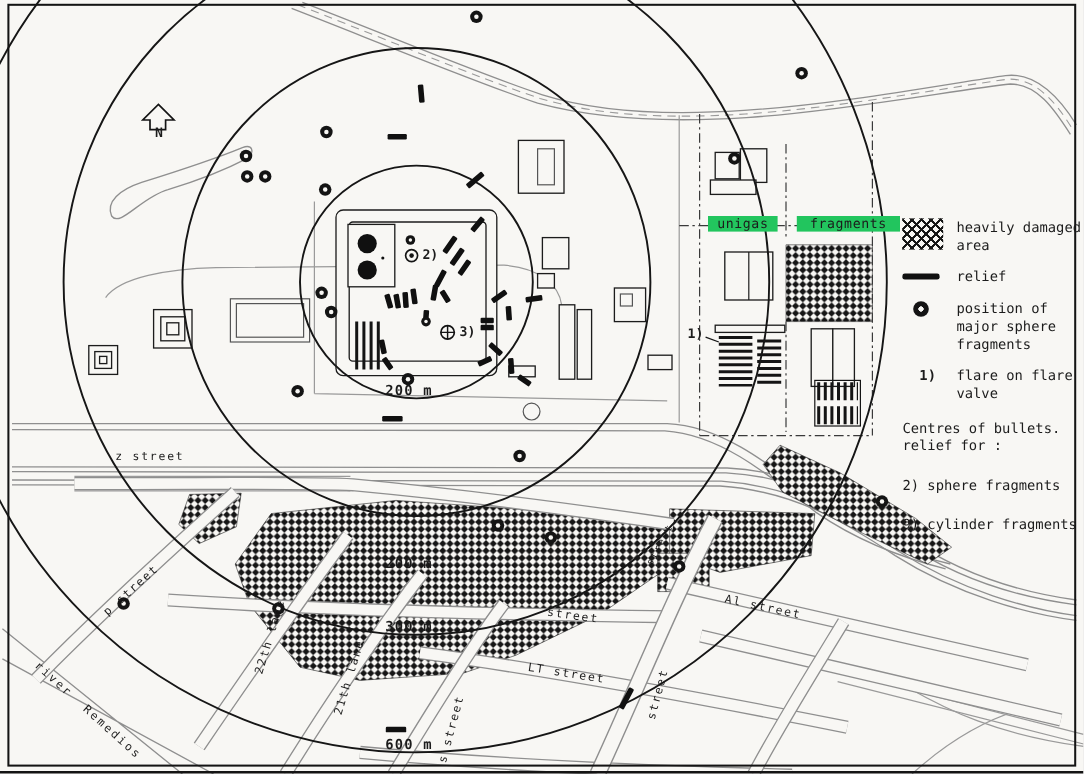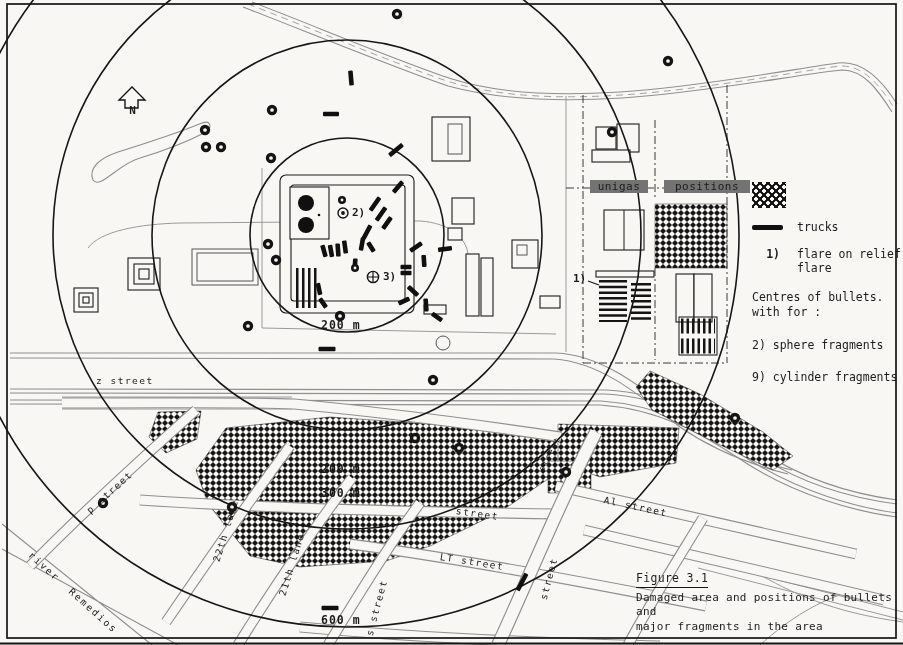--- a/index.html
+++ b/index.html
@@ -16,21 +16,21 @@
   .bld{fill:#f8f7f4;stroke:#1c1c1c;stroke-width:1.1;}
   .bldg{fill:none;stroke:#555;stroke-width:1;}
   .stripeV{stroke:#141414;fill:none;}
   .st-e{fill:none;stroke:#8f8f8f;stroke-width:11;stroke-linecap:butt;}
   .st-f{fill:none;stroke:#f8f7f4;stroke-width:8.8;stroke-linecap:butt;}
   .st-e.w{stroke-width:14;} .st-f.w{stroke-width:11.6;}
   .lbl{position:absolute;white-space:nowrap;font-size:9.5px;letter-spacing:1.5px;color:#1b1b1b;}
   .ring-lbl{font-size:11.5px;font-weight:bold;letter-spacing:1px;}
   .ann{position:absolute;font-size:11px;font-weight:bold;white-space:nowrap;}
   .area-lbl{position:absolute;font-size:11px;letter-spacing:0.5px;text-align:center;
-            background:#737373;padding:0 2px;white-space:nowrap;}
+            background:#22c55e;padding:0 2px;white-space:nowrap;}
   .rot{transform-origin:left center;}
   #trucks-box{position:absolute;left:667px;top:213px;width:47px;height:48px;background:#f8f7f4;
               border:1px solid #2a2a2a;font-size:10.5px;line-height:1.25;white-space:pre-line;
               padding:2px 0 0 4px;}
   #north{position:absolute;left:124px;top:104px;width:17px;text-align:center;
          font-size:11px;font-weight:bold;}
   #legend{position:absolute;left:752px;top:182px;width:152px;font-size:11.5px;line-height:1.28;}
   .leg-row{display:flex;gap:11px;margin-bottom:12px;align-items:flex-start;}
   .leg-sym{flex:0 0 34px;}
   #leg-swatch{width:34px;height:26px;background-color:#f8f7f4;
@@ -326,21 +326,21 @@
         </g>
       </g>
 
   <rect x="7" y="4" width="889" height="634" fill="none" stroke="#141414" stroke-width="1.7"></rect>
   <line x1="0" y1="643.5" x2="903" y2="643.5" stroke="#141414" stroke-width="2"></line>
 </svg>
 
 <div id="north">N</div>
 
 <div class="area-lbl" style="left:590px;top:180px;width:54px;">unigas</div>
-<div class="area-lbl" style="left:664px;top:180px;width:82px;">positions</div>
+<div class="area-lbl" style="left:664px;top:180px;width:82px;">fragments</div>
 
 <div class="ann" style="left:352px;top:206px;">2)</div>
 <div class="ann" style="left:383px;top:270px;">3)</div>
 <div class="ann" style="left:573px;top:272px;">1)</div>
 
 <div class="lbl" style="left:96px;top:375px;">z  street</div>
 <div class="lbl rot" style="left:88px;top:506px;transform:rotate(-42deg);">p street</div>
 <div class="lbl rot" style="left:216px;top:556px;transform:rotate(-73deg);">22th lane</div>
 <div class="lbl rot" style="left:282px;top:590px;transform:rotate(-73deg);">21th lane</div>
 <div class="lbl rot" style="left:369px;top:630px;transform:rotate(-75deg);">s street</div>
@@ -349,42 +349,44 @@
 <div class="lbl rot" style="left:456px;top:505px;transform:rotate(8deg);">street</div>
 <div class="lbl rot" style="left:604px;top:494px;transform:rotate(12deg);">Al street</div>
 <div class="lbl rot" style="left:541px;top:466px;transform:rotate(-62deg);font-size:8px;">street</div>
 <div class="lbl rot" style="left:30px;top:548px;transform:rotate(42deg);letter-spacing:2px;word-spacing:8px;">river Remedios</div>
 
 <div id="legend">
   <div class="leg-row">
     <div class="leg-sym">
           <div id="leg-swatch"></div>
         </div>
+    <div>heavily damaged area</div>
   </div>
   <div class="leg-row">
     <div class="leg-sym">
           <div id="leg-bullet"></div>
         </div>
-    <div>trucks</div>
+    <div>relief</div>
+  </div>
+  <div class="leg-row">
+    <div class="leg-sym">
+          <div id="leg-donut"></div>
+        </div>
+    <div>position of major sphere fragments</div>
   </div>
   <div class="leg-row">
     <div class="leg-num">1)</div>
-    <div>flare on relief flare</div>
+    <div>flare on flare valve</div>
   </div>
   <div id="leg-note">
     <div>Centres of bullets.</div>
-    <div>with for :</div>
+    <div>relief for :</div>
   </div>
   <div class="leg-item">2) sphere fragments</div>
   <div class="leg-item">9) cylinder fragments</div>
 </div>
 
-<div id="caption">
-  <div id="fig-num">Figure 3.1</div>
-  <div>Damaged area and positions of bullets and</div>
-  <div>major fragments in the area</div>
-</div>
 
 <div class="lbl ring-lbl" style="left: 321px; top: 318px;">200 m</div>
     <div class="lbl ring-lbl" style="left: 321px; top: 416px; margin-top: 46px;">200 m</div>
-    <div class="lbl ring-lbl" style="left: 321px; top: 486px;">300 m</div>
+    <div class="lbl ring-lbl" style="left: 321px; top: 515px;">300 m</div>
     <div class="lbl ring-lbl" style="left: 321px; top: 613px;">600 m</div>
   </div>
 
 </body></html>

